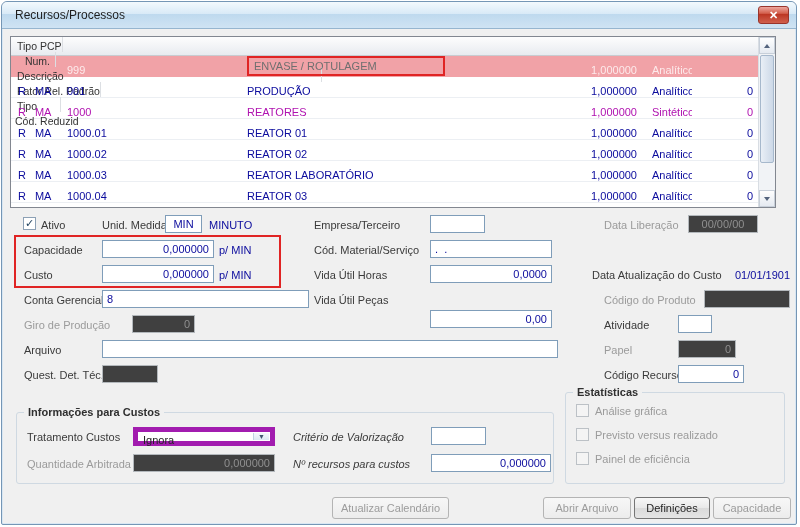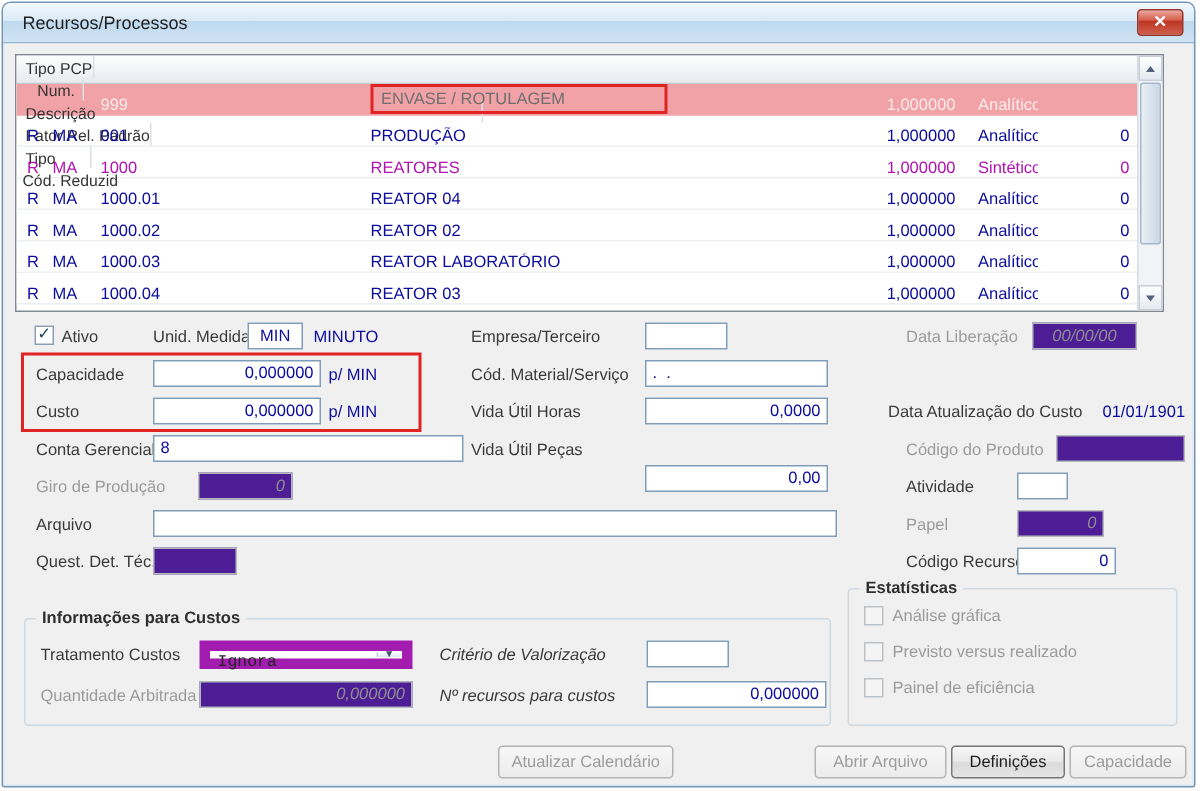--- a/index.html
+++ b/index.html
@@ -59,35 +59,35 @@
     background:linear-gradient(90deg,#e9eff6,#ccd8e7); border:1px solid #a6b8cc; border-radius:2px; }
 
   
   .lbl { position:absolute; font-size:11px; color:#3a3a3a; white-space:nowrap; }
   .lbl.dim { color:#9b9b9b; }
   .lbl.it { font-style:italic; }
   .fld { position:absolute; height:18px; border:1px solid #7f9db9; background:#fff;
     font-family:inherit; font-size:11px; color:#0b0b9d; padding:0 4px; outline:none; }
   .fld.num { text-align:right; }
   .fld.ctr { text-align:center; }
-  .fld:disabled { background:#4c1d95; border-color:#b3b8bc; color:#8f8f8f;font-style:italic; }
+  .fld:disabled { background:#404040; border-color:#b3b8bc; color:#8f8f8f; }
   .bluetxt { position:absolute; font-size:11px; color:#0b0b9d; white-space:nowrap; }
   .cb { display:inline-flex; width:13px; height:13px; border:1px solid #8ca0b5; background:#fff;
     font-size:11px; line-height:11px; align-items:center; justify-content:center; color:#23435f; flex:0 0 auto; }
   .cb.dis { border-color:#bcc1c6; background:#f4f4f4; }
   .abs { position:absolute; }
 
   .grp { position:absolute; border:1px solid #cfd9e2; border-radius:3px; }
   .grp-title { position:absolute; top:-7px; left:7px; background:#f0f0f0; padding:0 4px;
     font-size:11px; font-weight:bold; color:#2f2f2f; white-space:nowrap; }
   .stat-item { display:flex; align-items:center; gap:6px; margin:11px 0 0 10px; }
   .stat-lbl { font-size:11px; color:#9b9b9b; white-space:nowrap; }
 
-  .combo { position:absolute; height:19px; border:7px solid #a21caf; background:#fff;
-    font-size:11px; color:#222; padding:2px 20px 0 5px; cursor:pointer;font-family:Liberation Mono, monospace; }
+  .combo { position:absolute; height:19px; border:5px solid #a21caf; background:#fff;
+    font-size:11px; color:#222; padding:2px 20px 0 5px; cursor:pointer; }
   .combo-arrow { position:absolute; right:1px; top:1px; bottom:1px; width:16px;
     background:linear-gradient(#f4f8fc,#dde8f2); border-left:1px solid #c0d2e2;
     color:#40556e; font-size:7px; display:flex; align-items:center; justify-content:center; }
 
   .btn { position:absolute; height:22px; border:1px solid #757575; border-radius:3px;
     background:linear-gradient(#f7f7f7,#e9e9e9 48%,#dadada 50%,#e4e4e4);
     font-family:inherit; font-size:11px; color:#1f1f1f; cursor:pointer; white-space:nowrap; }
   .btn:disabled { color:#9c9c9c; border-color:#b4b4b4;
     background:linear-gradient(#f7f7f7,#ececec); cursor:default; }
 
@@ -149,21 +149,21 @@
           <div class="gc c5">Sintético</div>
           <div class="gc c6">0</div>
         </div>
         <div class="grid-row">
           <div class="gc c0">
             <span class="tp1">R</span>
             <span class="tp2">MA</span>
           </div>
           <div class="gc c1">1000.01</div>
           <div class="gc c2"></div>
-          <div class="gc c3"><span>REATOR 04</span></div>
+          <div class="gc c3"><span>REATOR 01</span></div>
           <div class="gc c4">1,000000</div>
           <div class="gc c5">Analítico</div>
           <div class="gc c6">0</div>
         </div>
         <div class="grid-row">
           <div class="gc c0">
             <span class="tp1">R</span>
             <span class="tp2">MA</span>
           </div>
           <div class="gc c1">1000.02</div>

